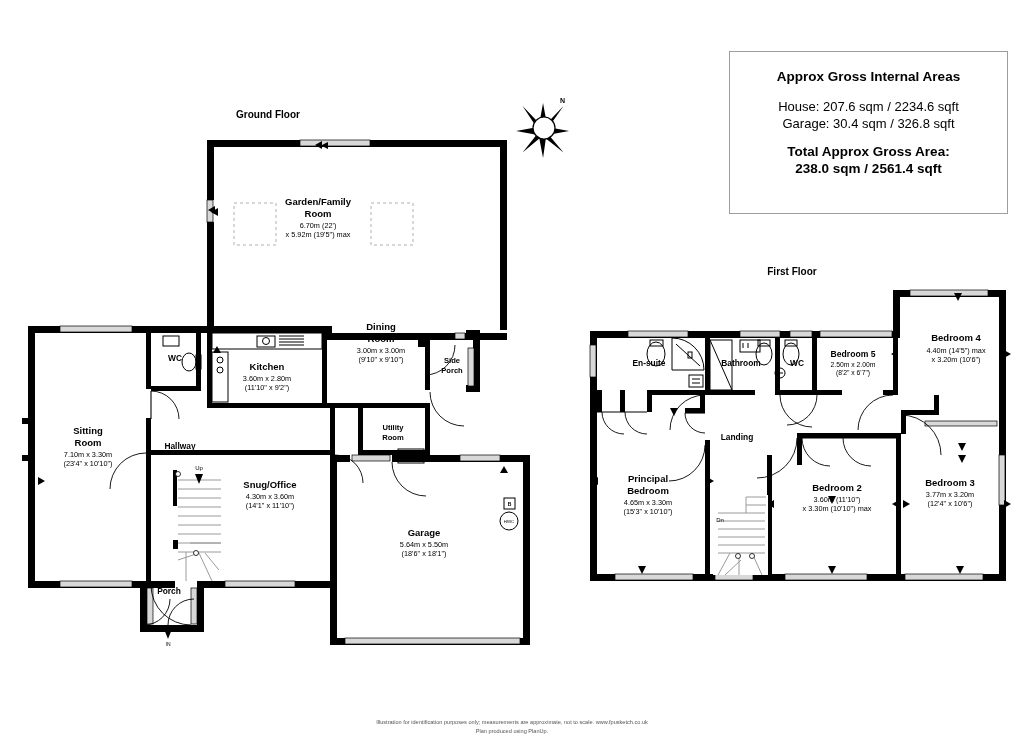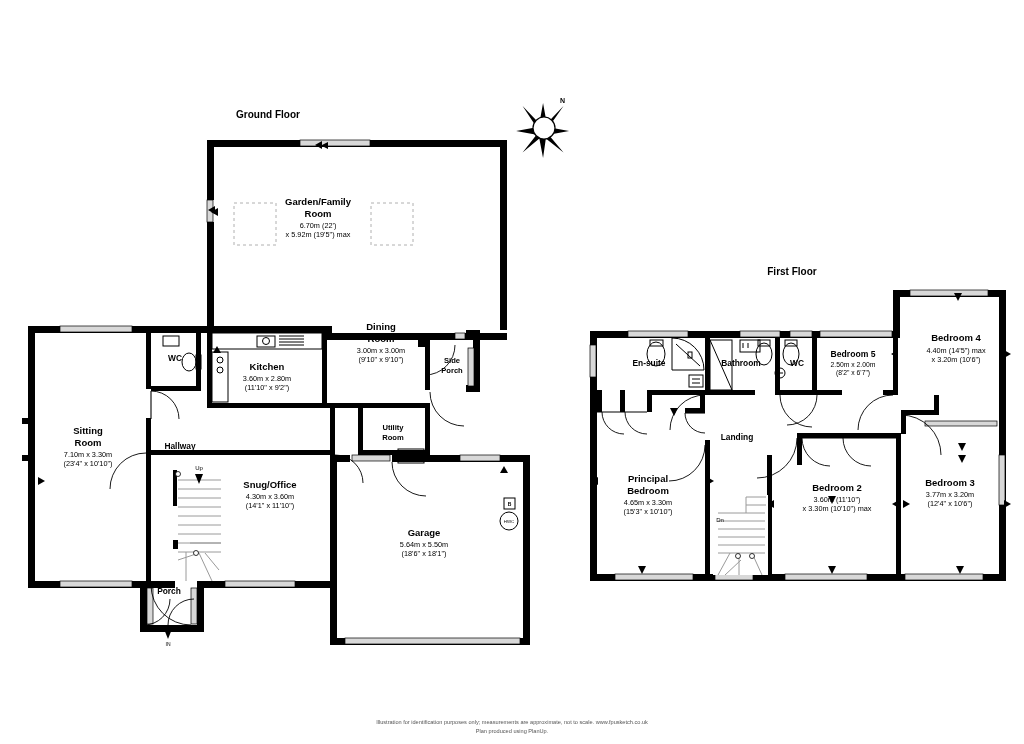--- a/index.html
+++ b/index.html
@@ -40,20 +40,29 @@
   #footer {
     position:absolute; left:0; top:718px; width:1024px;
     text-align:center; color:#555; font-size:5.6px; line-height:1.55;
   }
 </style>
 </head>
 <body>
 
 <div id="stage">
 
+  <div id="legend">
+    <div class="lg-title">Approx Gross Internal Areas</div>
+    <div class="lg-gap"></div>
+    <div class="lg-line">House: 207.6 sqm / 2234.6 sqft</div>
+    <div class="lg-line">Garage: 30.4 sqm / 326.8 sqft</div>
+    <div class="lg-gap"></div>
+    <div class="lg-strong">Total Approx Gross Area:</div>
+    <div class="lg-strong">238.0 sqm / 2561.4 sqft</div>
+  </div>
 
   <svg width="1024" height="744" viewBox="0 0 1024 744">
 
     <text class="floorttl" x="268" y="118">Ground Floor</text>
     <text class="floorttl" x="792" y="275">First Floor</text>
 
     <g>
       <path d="M545 105 L549 127 L567 108 L551 131 L573 135 L551 139 L567 158 L548 143 L545 164 L541 143 L523 158 L538 139 L516 135 L538 131 L523 108 L541 127 Z" fill="#000" transform="translate(-1,-2) scale(0.93) translate(40,8)"></path>
       <circle cx="544" cy="128" r="11" fill="#fff" stroke="#000" stroke-width="1.2"></circle>
       <text x="560" y="103" style="font-size:7px;font-weight:bold;">N</text>

